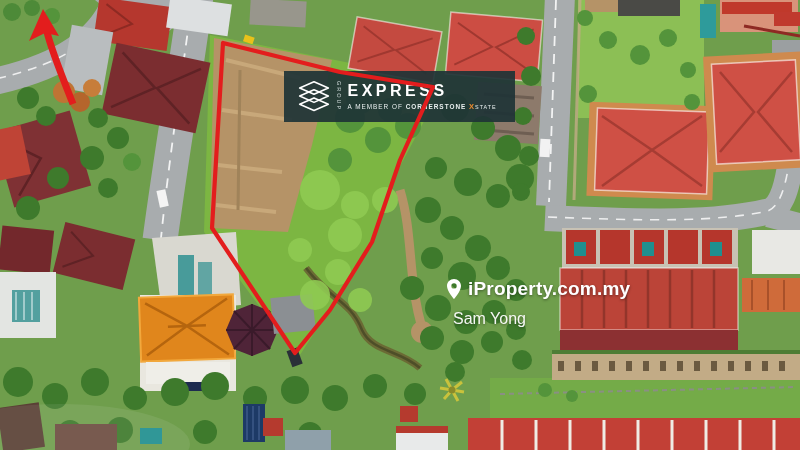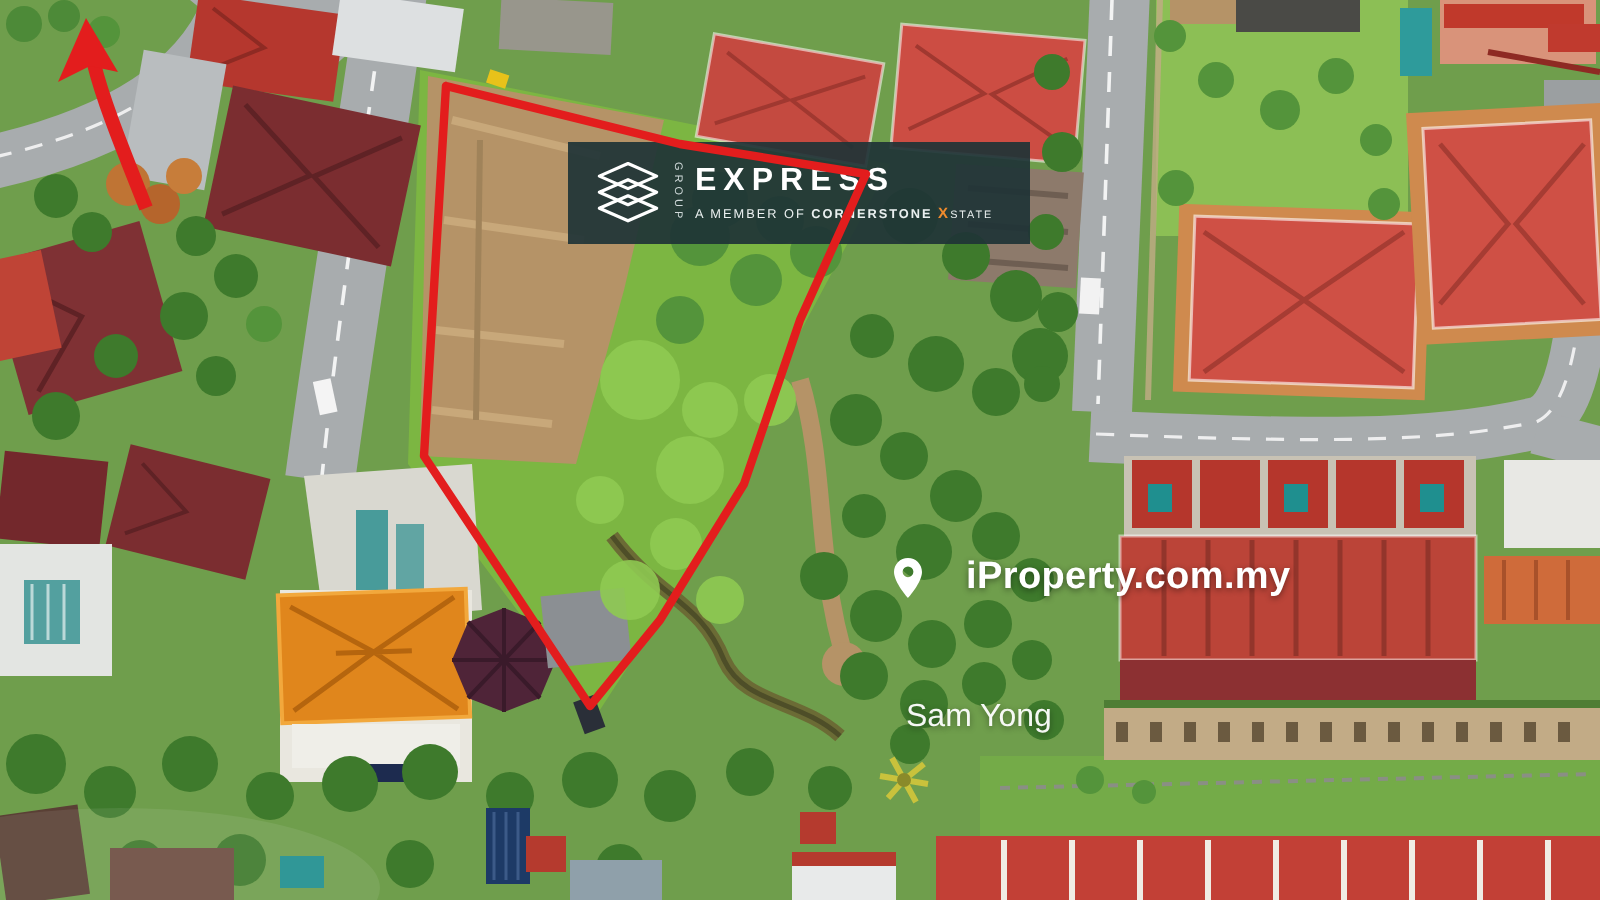--- a/index.html
+++ b/index.html
@@ -9,25 +9,25 @@
     background:rgba(30,51,54,0.92);display:flex;align-items:center;padding-left:13px;box-sizing:border-box;}
   .xp-icon{flex:0 0 auto;}
   .xp-group{writing-mode:vertical-rl;font-size:5.5px;letter-spacing:2px;color:#cfd9d9;margin-left:4px;line-height:1;}
   .xp-main{margin-left:7px;}
   .xp-word{font-size:16px;font-weight:700;letter-spacing:3.5px;color:#ffffff;line-height:1;}
   .xp-tag{margin-top:3px;font-size:6.4px;letter-spacing:1px;color:#e9efef;white-space:nowrap;}
   .xp-tag .b{font-weight:700;}
   .xp-tag .x{font-weight:700;color:#ef8b2d;font-size:7.5px;}
   .xp-tag .s{font-size:5.4px;}
   .anno{position:absolute;left:0;top:0;z-index:3;pointer-events:none;}
-  .iproperty{position:absolute;left:447px;top:278px;z-index:4;display:flex;align-items:center;gap:22px;
+  .iproperty{position:absolute;left:447px;top:278px;z-index:4;display:flex;align-items:center;gap:7px;
     color:#fff;text-shadow:0 1px 3px rgba(0,0,0,.45);}
   .iproperty .site{font-size:19px;font-weight:700;letter-spacing:.2px;}
   .agent{position:absolute;left:453px;top:310px;z-index:4;font-size:16px;font-weight:400;
-    color:rgba(255,255,255,.95);text-shadow:0 1px 3px rgba(0,0,0,.4);margin-top:40px;}
+    color:rgba(255,255,255,.95);text-shadow:0 1px 3px rgba(0,0,0,.4);}
 </style>
 </head>
 <body>
 
 <div class="stage">
 
   <svg class="photo" width="800" height="450" viewBox="0 0 800 450">
 
     <rect x="0" y="0" width="800" height="450" fill="#6f9e4c"></rect>
 

